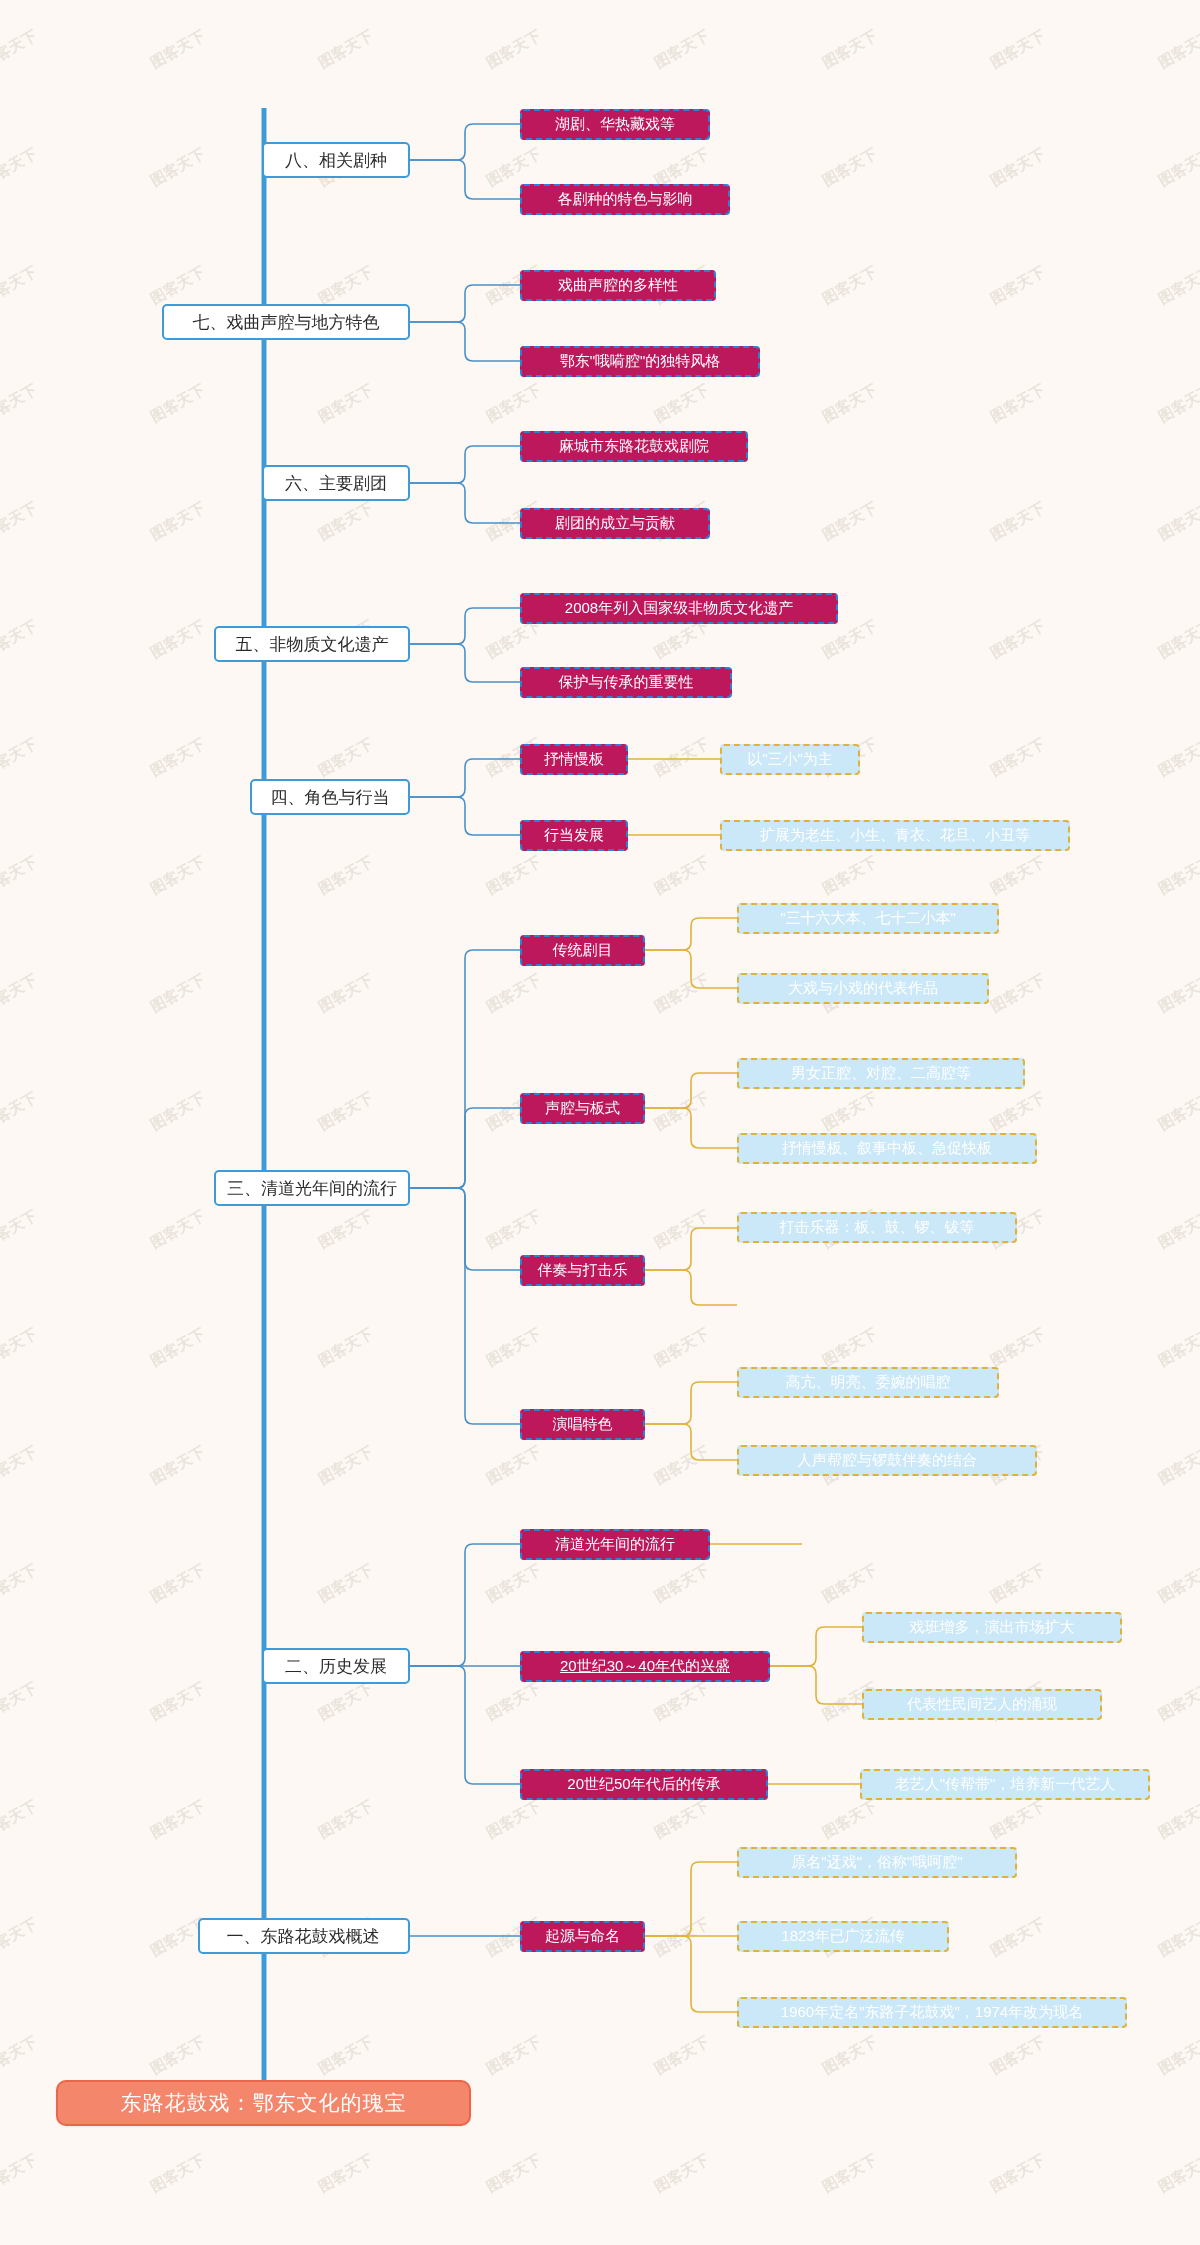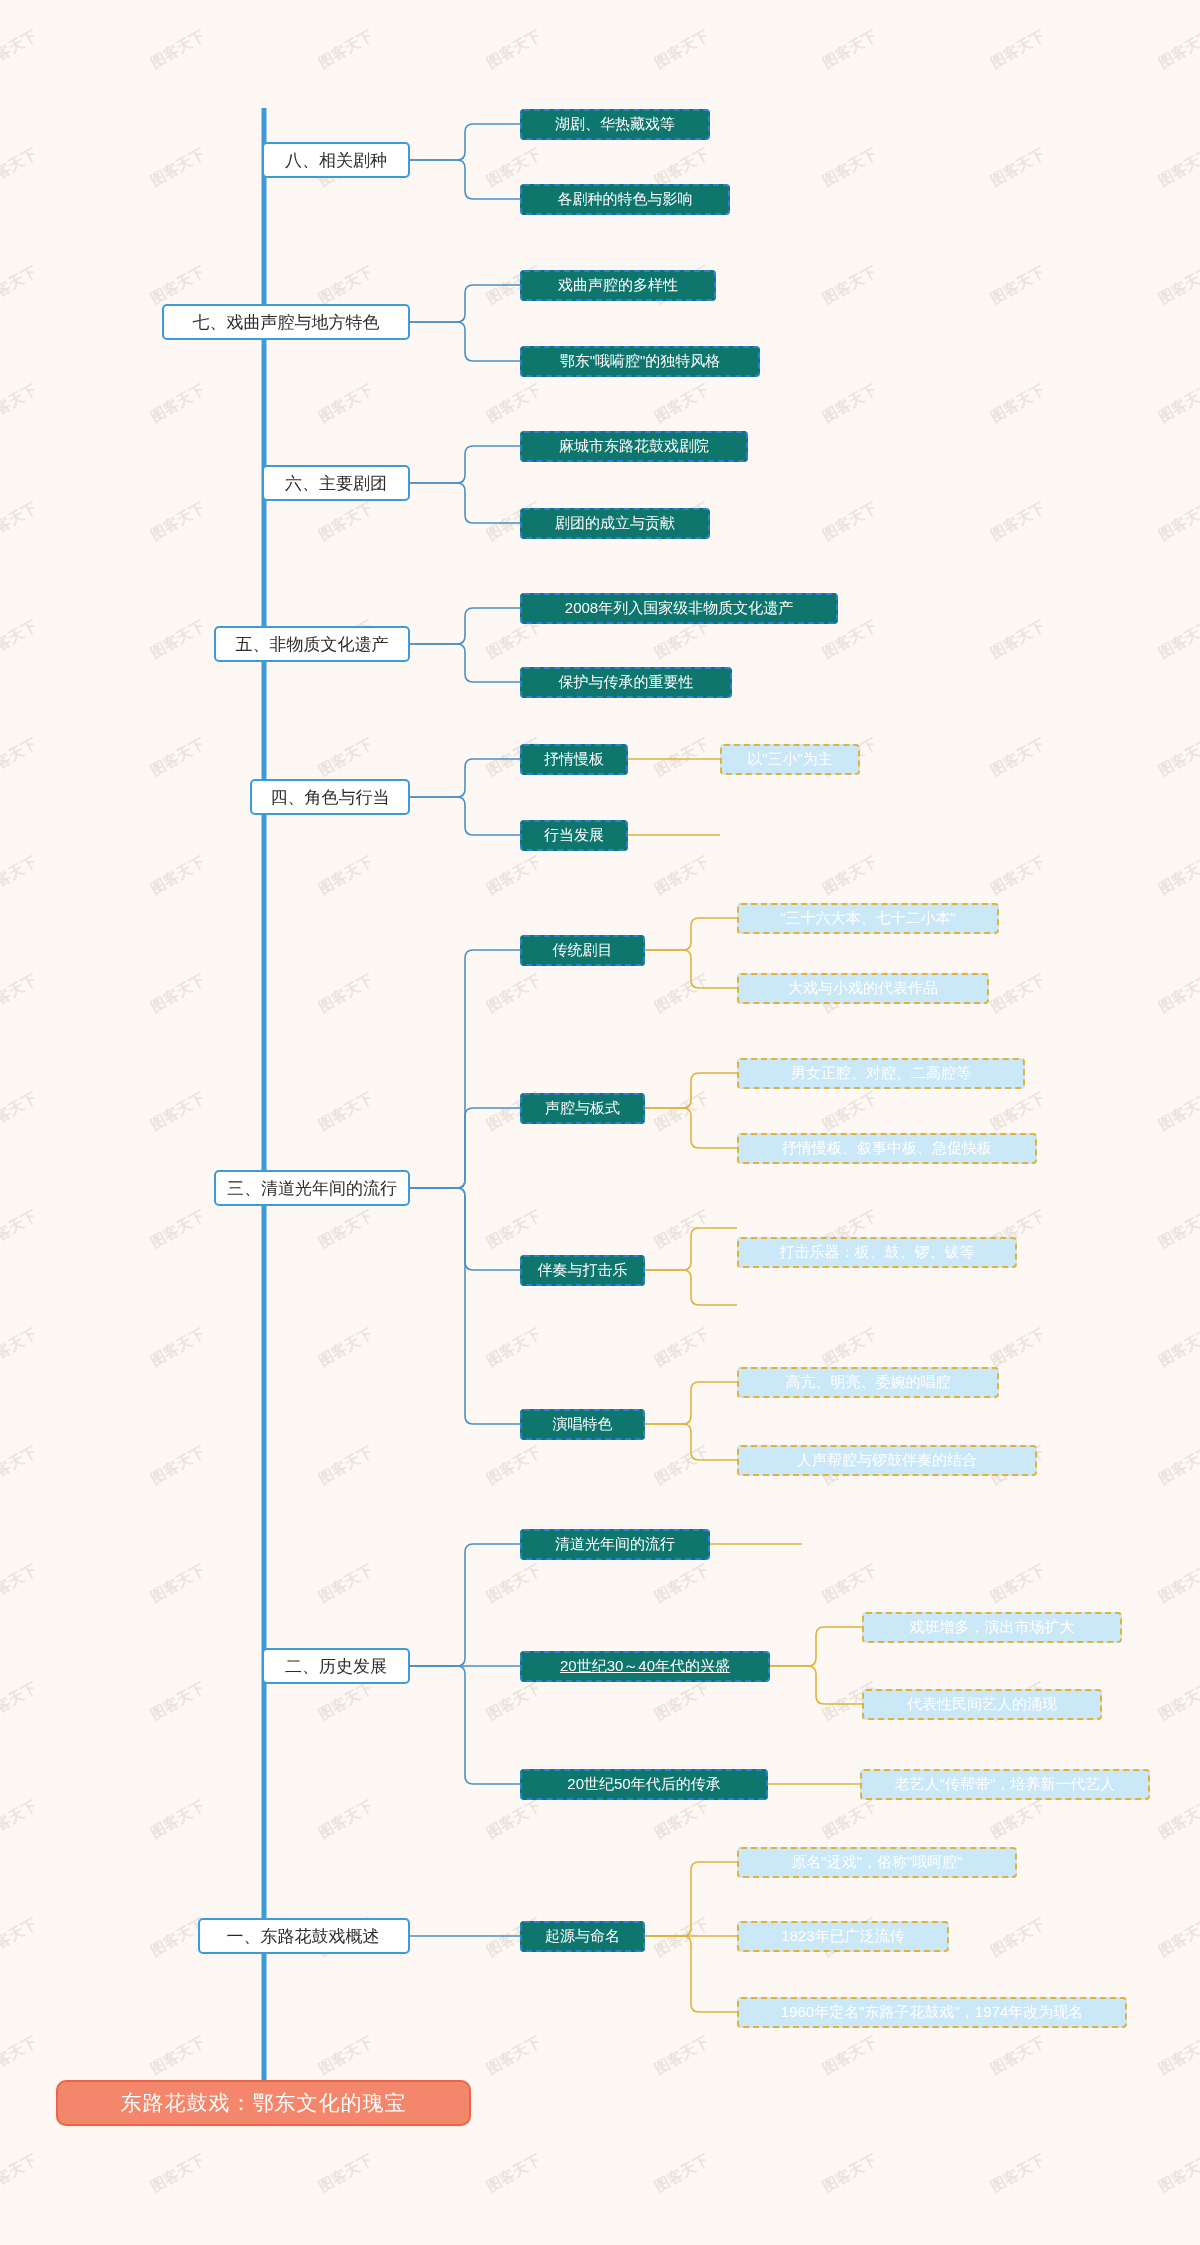--- a/index.html
+++ b/index.html
@@ -27,21 +27,21 @@
     padding:0 18px;height:46px;
     box-shadow:0 1px 2px rgba(0,0,0,.08);
   }
   
   .lvl1{
     background:#ffffff;border:2px solid #3e9bd8;border-radius:5px;
     color:#2b2b2b;font-size:17px;height:36px;padding:0 12px;
   }
   
   .lvl2{
-    background:#0f766e;border:2px dashed #2f7fd4;border-radius:4px;
+    background:#be185d;border:2px dashed #2f7fd4;border-radius:4px;
     color:#ffffff;font-size:15px;height:31px;padding:0 24px;text-align:right;
   }
   
   .lvl3{
     background:#cbe8f8;border:2px dashed #e0b23c;border-radius:4px;
     color:#ffffff;font-size:15px;height:31px;padding:0 10px;
   }
 </style>
 </head>
 <body>
@@ -249,29 +249,30 @@
     <div class="node lvl1" style="left: 262px; top: 465px; width: 148px;">六、主要剧团</div>
     <div class="node lvl2" style="left: 520px; top: 430.5px; width: 228px;">麻城市东路花鼓戏剧院</div>
     <div class="node lvl2" style="left: 520px; top: 507.5px; width: 190px;">剧团的成立与贡献</div>
     <div class="node lvl1" style="left: 214px; top: 626px; width: 196px;">五、非物质文化遗产</div>
     <div class="node lvl2" style="left: 520px; top: 592.5px; width: 318px;">2008年列入国家级非物质文化遗产</div>
     <div class="node lvl2" style="left: 520px; top: 666.5px; width: 212px;">保护与传承的重要性</div>
     <div class="node lvl1" style="left: 250px; top: 779px; width: 160px;">四、角色与行当</div>
     <div class="node lvl2" style="left: 520px; top: 743.5px; width: 108px;">抒情慢板</div>
     <div class="node lvl3" style="left: 720px; top: 743.5px; width: 140px;">以"三小"为主</div>
     <div class="node lvl2" style="left: 520px; top: 819.5px; width: 108px;">行当发展</div>
+    <div class="node lvl3" style="left: 720px; top: 819.5px; width: 350px;">扩展为老生、小生、青衣、花旦、小丑等</div>
     <div class="node lvl1" style="left: 214px; top: 1170px; width: 196px;">三、清道光年间的流行</div>
     <div class="node lvl2" style="left: 520px; top: 934.5px; width: 125px;">传统剧目</div>
     <div class="node lvl3" style="left: 737px; top: 902.5px; width: 262px;">"三十六大本、七十二小本"</div>
     <div class="node lvl3" style="left: 737px; top: 972.5px; width: 252px;">大戏与小戏的代表作品</div>
     <div class="node lvl2" style="left: 520px; top: 1092.5px; width: 125px;">声腔与板式</div>
     <div class="node lvl3" style="left: 737px; top: 1057.5px; width: 288px;">男女正腔、对腔、二高腔等</div>
     <div class="node lvl3" style="left: 737px; top: 1132.5px; width: 300px; font-family: Liberation Serif, serif;">抒情慢板、叙事中板、急促快板</div>
     <div class="node lvl2" style="left: 520px; top: 1254.5px; width: 125px;">伴奏与打击乐</div>
-    <div class="node lvl3" style="left: 737px; top: 1237px; width: 280px;">打击乐器：板、鼓、锣、钹等</div>
+    <div class="node lvl3" style="left: 737px; top: 1212px; width: 280px;">打击乐器：板、鼓、锣、钹等</div>
     <div class="node lvl2" style="left: 520px; top: 1408.5px; width: 125px;">演唱特色</div>
     <div class="node lvl3" style="left: 737px; top: 1366.5px; width: 262px;">高亢、明亮、委婉的唱腔</div>
     <div class="node lvl3" style="left: 737px; top: 1444.5px; width: 300px;">人声帮腔与锣鼓伴奏的结合</div>
     <div class="node lvl1" style="left: 262px; top: 1648px; width: 148px;">二、历史发展</div>
     <div class="node lvl2" style="left: 520px; top: 1528.5px; width: 190px;">清道光年间的流行</div>
     <div class="node lvl2" style="left: 520px; top: 1650.5px; width: 250px; text-decoration: underline;">20世纪30～40年代的兴盛</div>
     <div class="node lvl3" style="left: 862px; top: 1611.5px; width: 260px;">戏班增多，演出市场扩大</div>
     <div class="node lvl3" style="left: 862px; top: 1688.5px; width: 240px;">代表性民间艺人的涌现</div>
     <div class="node lvl2" style="left: 520px; top: 1768.5px; width: 248px;">20世纪50年代后的传承</div>
     <div class="node lvl3" style="left: 860px; top: 1768.5px; width: 290px;">老艺人"传帮带"，培养新一代艺人</div>

